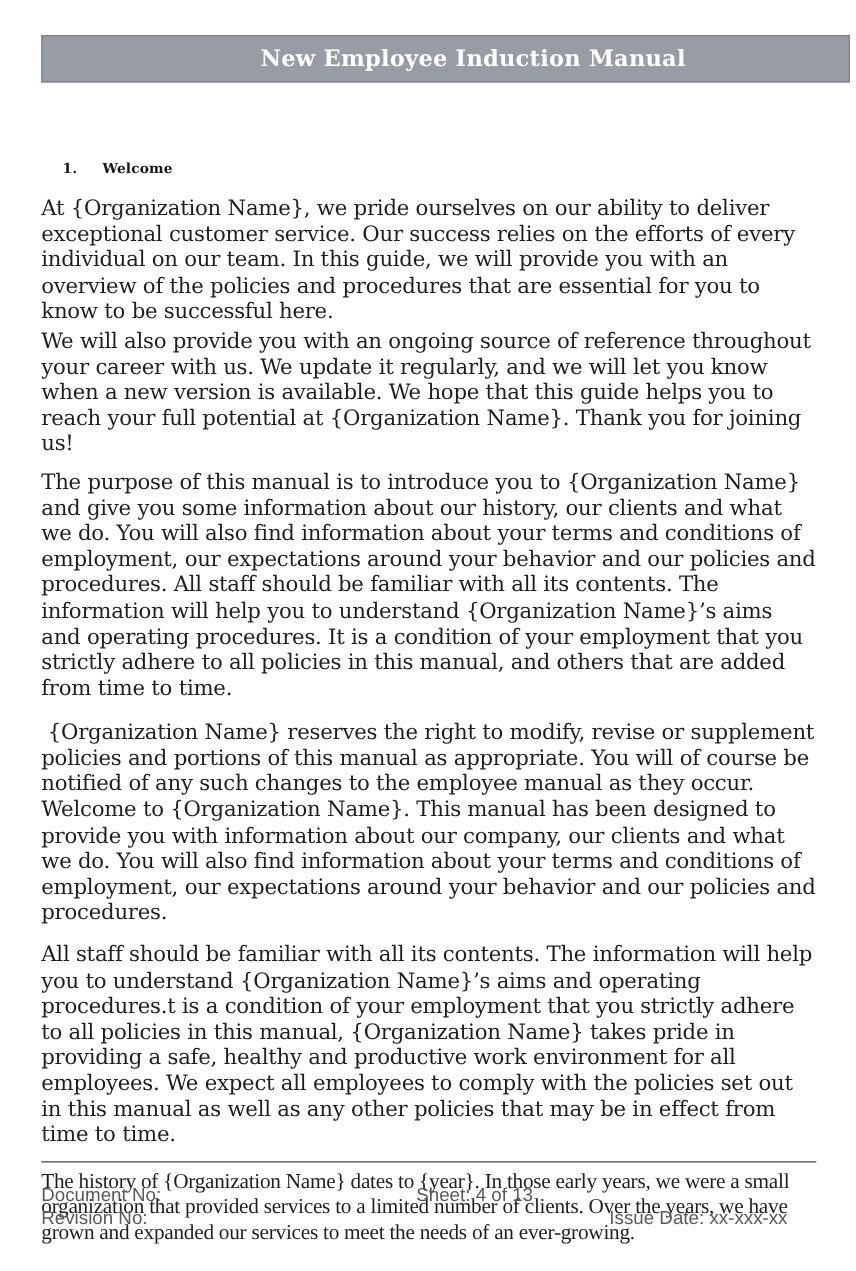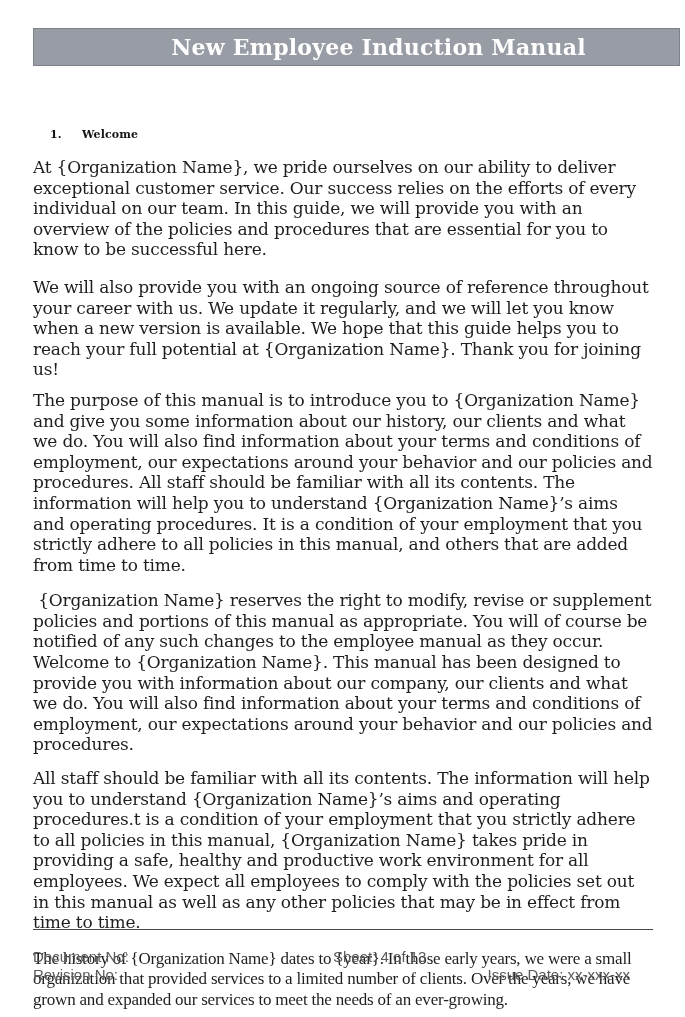--- a/index.html
+++ b/index.html
@@ -25,21 +25,21 @@
     background: #989CA4;
     border: 1px solid #7E8187;
     display: flex;
     align-items: center;
     justify-content: center;
     padding-left: 44px;
     box-sizing: content-box;
   }
   .banner-title {
     color: #ffffff;
-    font-size: 22px;
+    font-size: 18px;
     font-weight: bold;
     letter-spacing: 0.2px;
     white-space: nowrap;
   }
   
   .content {
     position: absolute;
     left: 33px;
     top: 66px;
     width: 620px;
@@ -63,21 +63,21 @@
   .para {
     font-size: 17px;
     line-height: 20.6px;
     letter-spacing: -0.2px;
     margin: 0;
     color: #1E1E1E;
     text-align: left;
   }
   .pre { white-space: pre-wrap; }
   .p-1 { margin-top: 11px; }
-  .p-2 { margin-top: 17px; }
+  .p-2 { margin-top: 3px; }
   .p-3 { margin-top: 10px; }
   .p-4 { margin-top: 15px; }
   .p-5 { margin-top: 13px; }
   .p-6 { margin-top: 16px; font-family: Liberation Serif, serif; }
   
   .footer {
     position: absolute;
     left: 33px;
     top: 929px;
     width: 620px;

